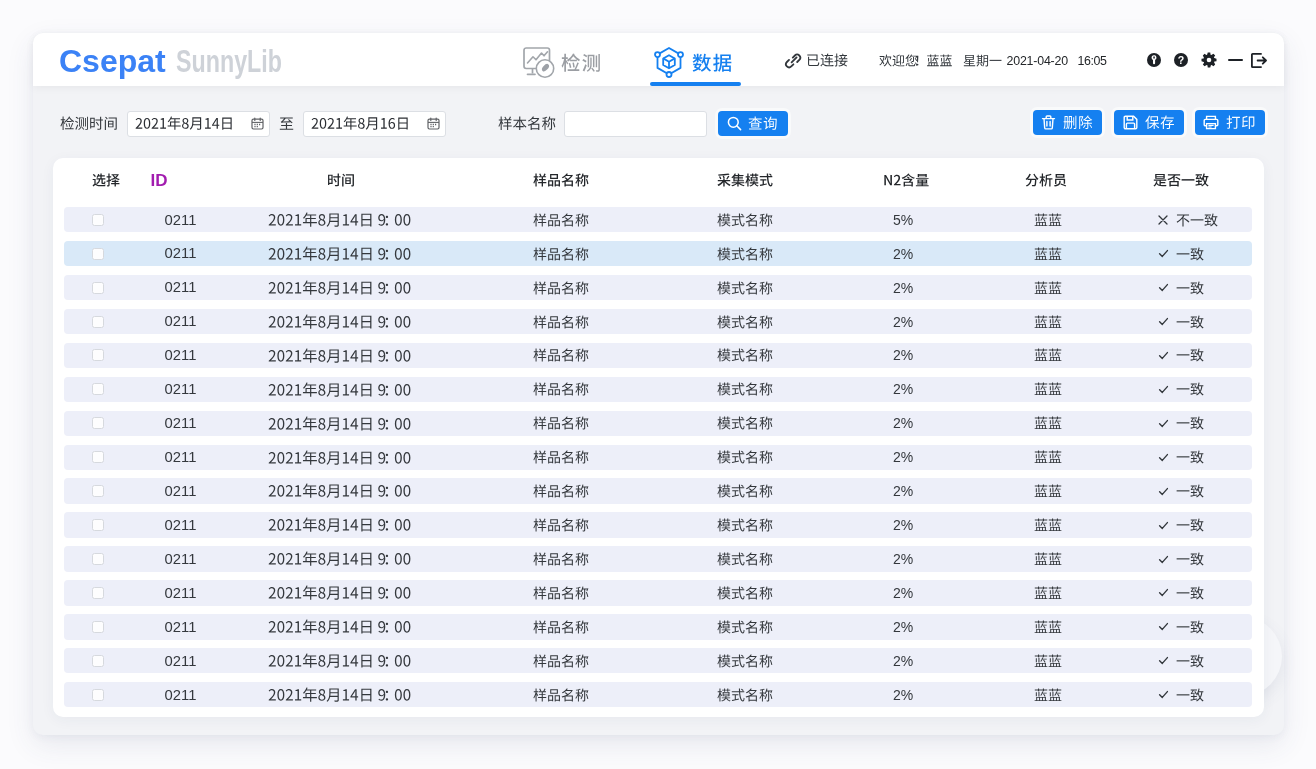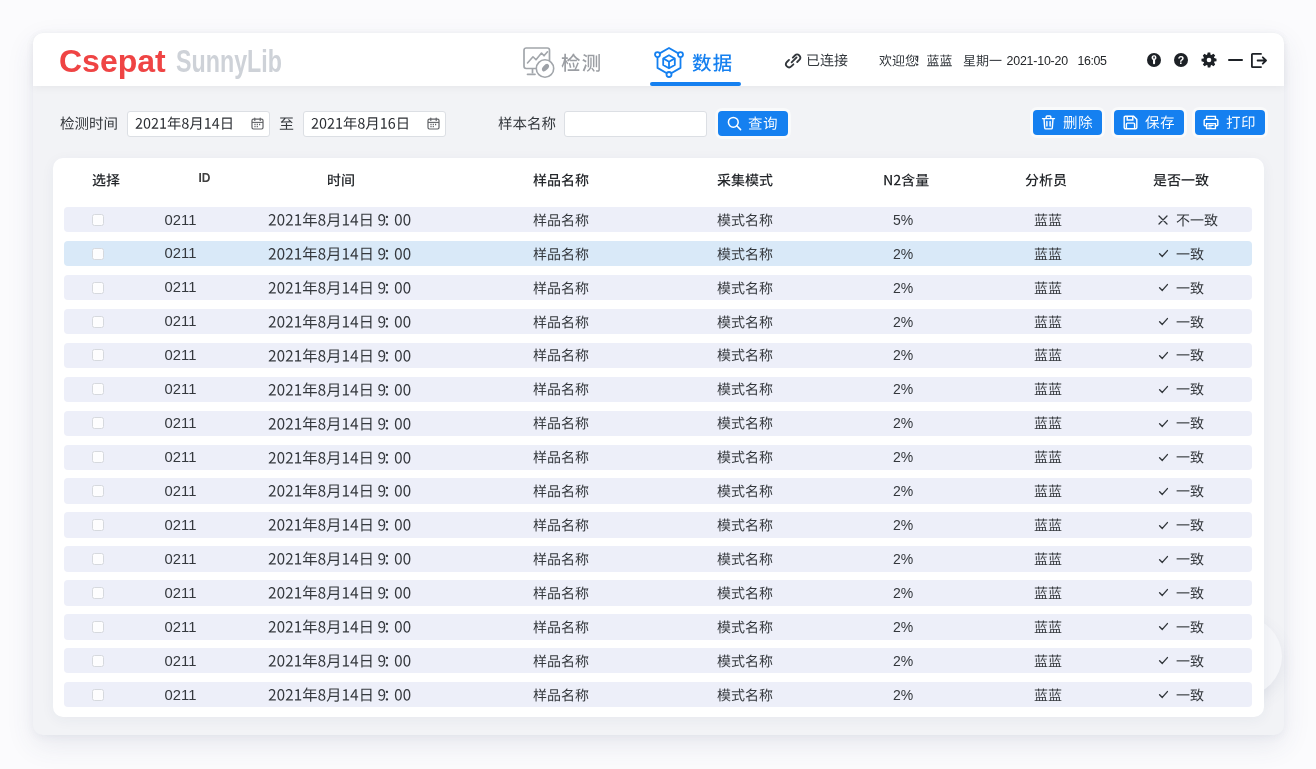--- a/index.html
+++ b/index.html
@@ -229,21 +229,21 @@
       </g>
       <g id="r_byz">
         <use href="#g70" x="0"></use>
         <use href="#g14" x="1000"></use>
         <use href="#g69" x="2000"></use>
       </g>
     </defs>
   </svg>
 <div style="position:absolute;left:33px;top:33px;width:1251px;height:702px;background:#f2f3f6;border-radius:10px;box-shadow:0 10px 28px rgba(60,70,110,.10),0 2px 8px rgba(60,70,110,.05)"></div>
 <div style="position:absolute;left:33px;top:33px;width:1251px;height:53px;background:#fff;border-radius:10px 10px 0 0;box-shadow:0 2px 8px rgba(0,0,0,.05)"></div>
-<div style="position:absolute;left:59px;top:42.5px;font-size:32px;font-weight:bold;letter-spacing:0;color:#ef4444">Csepat</div>
+<div style="position:absolute;left:59px;top:42.5px;font-size:32px;font-weight:bold;letter-spacing:0;color:#3b82f6">Csepat</div>
 <div style="position:absolute;left:175.5px;top:42.5px;font-size:32px;font-weight:bold;letter-spacing:0;color:#ced2d8;transform:scaleX(.727);transform-origin:0 0">SunnyLib</div>
 <svg style="position:absolute;left:523px;top:46px" width="32" height="33" viewBox="0 0 32 33" fill="none" stroke="#a2a6ab" stroke-width="1.7">
 <rect x="1" y="2" width="25.5" height="20.5" rx="2.2"></rect>
 <path d="M4.5 17 L10 10.8 L13 13.8 L18.5 7 L21 9.8 L24.5 5.8" stroke-width="1.6" stroke-linecap="round" stroke-linejoin="round"></path>
 <path d="M9.5 22.5 V27.5"></path>
     <path d="M4.5 28.3 H12" stroke-linecap="round"></path>
 <circle cx="22" cy="22.5" r="8.7" fill="#ffffff" stroke-width="1.6"></circle>
 <ellipse cx="22.5" cy="21.7" rx="2.5" ry="4.4" transform="rotate(42 22.5 21.7)" fill="#9da1a7" stroke="none"></ellipse>
 </svg>
 <svg style="position:absolute;left:560.5px;top:52.5px;" width="40.17" height="19.50" viewBox="0 -880 2060 1000" fill="#9b9ea3">
@@ -268,21 +268,21 @@
 </svg>
 <svg style="position:absolute;left:805.5px;top:53.2px;" width="42.00" height="14.00" viewBox="0 -880 3000 1000" fill="#32373c">
     <use href="#lianjie"></use>
   </svg>
 <svg style="position:absolute;left:879.0px;top:53.7px;" width="73.45" height="13.00" viewBox="0 -880 5650 1000" fill="#32373c">
     <use href="#huanying"></use>
   </svg>
 <svg style="position:absolute;left:962.5px;top:53.7px;" width="39.00" height="13.00" viewBox="0 -880 3000 1000" fill="#32373c">
     <use href="#xingqi"></use>
   </svg>
-<div style="position:absolute;left:1006.5px;top:54px;font-size:12.4px;letter-spacing:-.2px;color:#232629">2021-10-20</div>
+<div style="position:absolute;left:1006.5px;top:54px;font-size:12.4px;letter-spacing:-.2px;color:#232629">2021-04-20</div>
 <div style="position:absolute;left:1077.5px;top:54px;font-size:12.4px;letter-spacing:-.4px;color:#232629">16:05</div>
 <svg style="position:absolute;left:1147px;top:53px" width="14" height="14" viewBox="0 0 14 14">
 <circle cx="7" cy="7" r="7" fill="#1d2126"></circle>
 <path d="M5.1 3.1 A2.5 2.5 0 0 1 9.4 4.1 A2.5 2.5 0 0 1 8.1 6.9 L8.1 10.2 A1.05 1.05 0 0 1 6 10.2 L6 6.9 A2.5 2.5 0 0 1 5.1 3.1 Z M6.3 3.6 L6.3 5.4 L7.8 5.4 L7.8 3.6 Z" fill="#fff" fill-rule="evenodd"></path>
 </svg>
 <svg style="position:absolute;left:1174px;top:53px" width="14" height="14" viewBox="0 0 14 14">
 <circle cx="7" cy="7" r="7" fill="#1d2126"></circle>
 <text x="7" y="10.6" text-anchor="middle" font-family="Liberation Sans" font-size="10.6" font-weight="bold" fill="#fff">?</text>
 </svg>
 <svg style="position:absolute;left:1200.5px;top:51.5px" width="16" height="16" viewBox="0 0 16 16">
@@ -367,21 +367,21 @@
     <svg style="" width="29.58" height="14.50" viewBox="0 -880 2040 1000" fill="#ffffff">
       <use href="#g39" x="0"></use>
       <use href="#g40" x="1040"></use>
     </svg>
   </div>
 <div style="position:absolute;left:1203px;top:617px;width:79px;height:79px;border-radius:50%;background:#f5f6f9;box-shadow:0 6px 16px rgba(90,100,140,.10)"></div>
 <div style="position:absolute;left:53px;top:157.5px;width:1210.8px;height:559.5px;background:#fff;border-radius:10px;box-shadow:0 3px 14px rgba(40,50,90,.05)"></div>
 <svg style="position:absolute;left:91.5px;top:172.5px;" width="28.00" height="14.00" viewBox="0 -880 2000 1000" fill="#24272b">
     <use href="#h_xz"></use>
   </svg>
-<div style="position:absolute;left:150.5px;top:171.3px;width:60px;text-align:right;font-size:12px;font-weight:bold;color:#404040">ID</div>
+<div style="position:absolute;left:150.5px;top:171.3px;width:60px;text-align:left;font-size:17px;font-weight:bold;color:#a21caf">ID</div>
 <svg style="position:absolute;left:327.0px;top:172.5px;" width="28.00" height="14.00" viewBox="0 -880 2000 1000" fill="#24272b">
     <use href="#h_sj"></use>
   </svg>
 <svg style="position:absolute;left:532.8px;top:172.5px;" width="56.00" height="14.00" viewBox="0 -880 4000 1000" fill="#24272b">
     <use href="#h_ypmc"></use>
   </svg>
 <svg style="position:absolute;left:717.0px;top:172.5px;" width="56.00" height="14.00" viewBox="0 -880 4000 1000" fill="#24272b">
     <use href="#h_cjms"></use>
   </svg>
 <svg style="position:absolute;left:883.4px;top:172.5px;" width="46.26" height="14.00" viewBox="0 -880 3304 1000" fill="#24272b">

